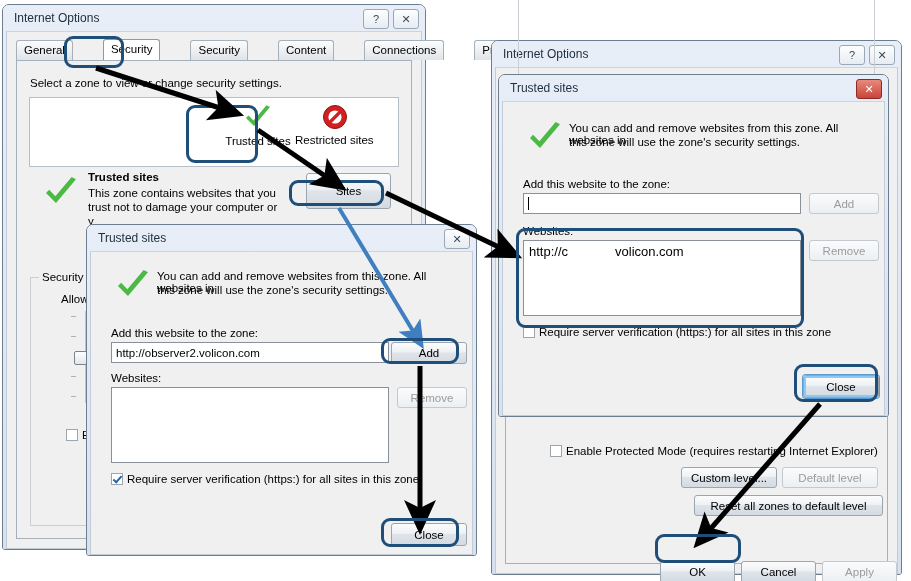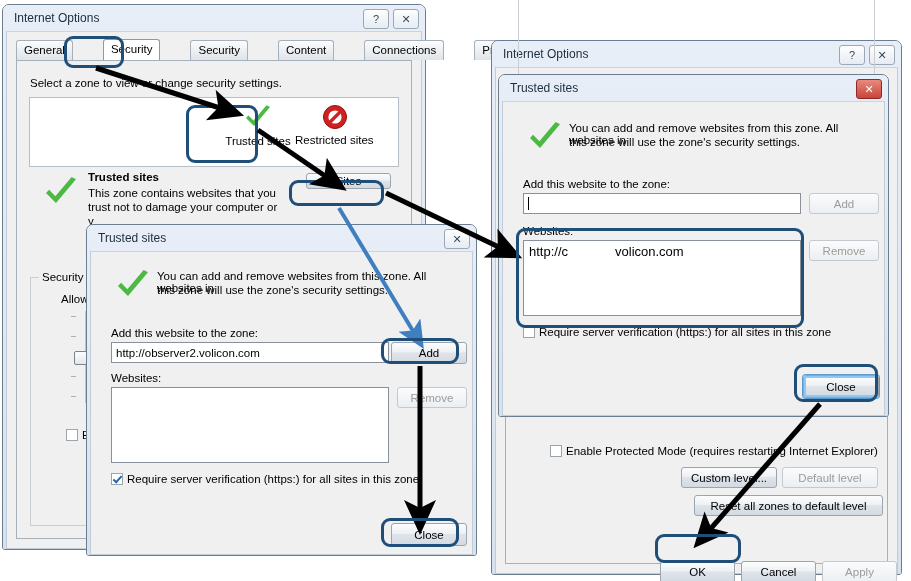--- a/index.html
+++ b/index.html
@@ -155,21 +155,21 @@
         <div style="position:absolute;left:24px;top:112px;">
           <svg width="40" height="40" viewBox="0 0 32 30">
             <path d="M4 15 L12 23 L28 4 L24.5 2.2 L11.5 17.5 L6.5 12.4 Z" fill="#4cb944"></path>
           </svg>
         </div>
         <div class="lbl bold" style="position:absolute;left:71px;top:110px;">Trusted sites</div>
         <div class="lbl" style="position:absolute;left:71px;top:140px;">trust not to damage your computer or</div>
         <div class="lbl" style="position:absolute;left:71px;top:126px;">This zone contains websites that you</div>
         <div class="lbl" style="position:absolute;left:71px;top:154px;">y</div>
 
-        <div class="btn" style="position:absolute;left:289px;top:112px;width:85px;height:16px;">Sites</div>
+        <div class="btn" style="position:absolute;left:289px;top:112px;width:85px;height:36px;">Sites</div>
 
         <div class="grp" style="position:absolute;left:13px;top:216px;right:13px;bottom:12px;"></div>
         <div class="grp-title" style="left:22px;top:210px;">Security l</div>
         <div class="lbl" style="position:absolute;left:44px;top:232px;">Allowed</div>
 
         <div style="position:absolute;left:48px;top:250px;width:42px;height:92px;">
           <div style="position:absolute;left:20px;top:0;width:2px;height:92px;background:#bfc6cd;"></div>
           <div style="position:absolute;left:6px;top:5px;width:5px;height:1px;background:#a8b0b8;"></div>
           <div style="position:absolute;left:31px;top:5px;width:5px;height:1px;background:#a8b0b8;"></div>
           <div style="position:absolute;left:6px;top:25px;width:5px;height:1px;background:#a8b0b8;"></div>

